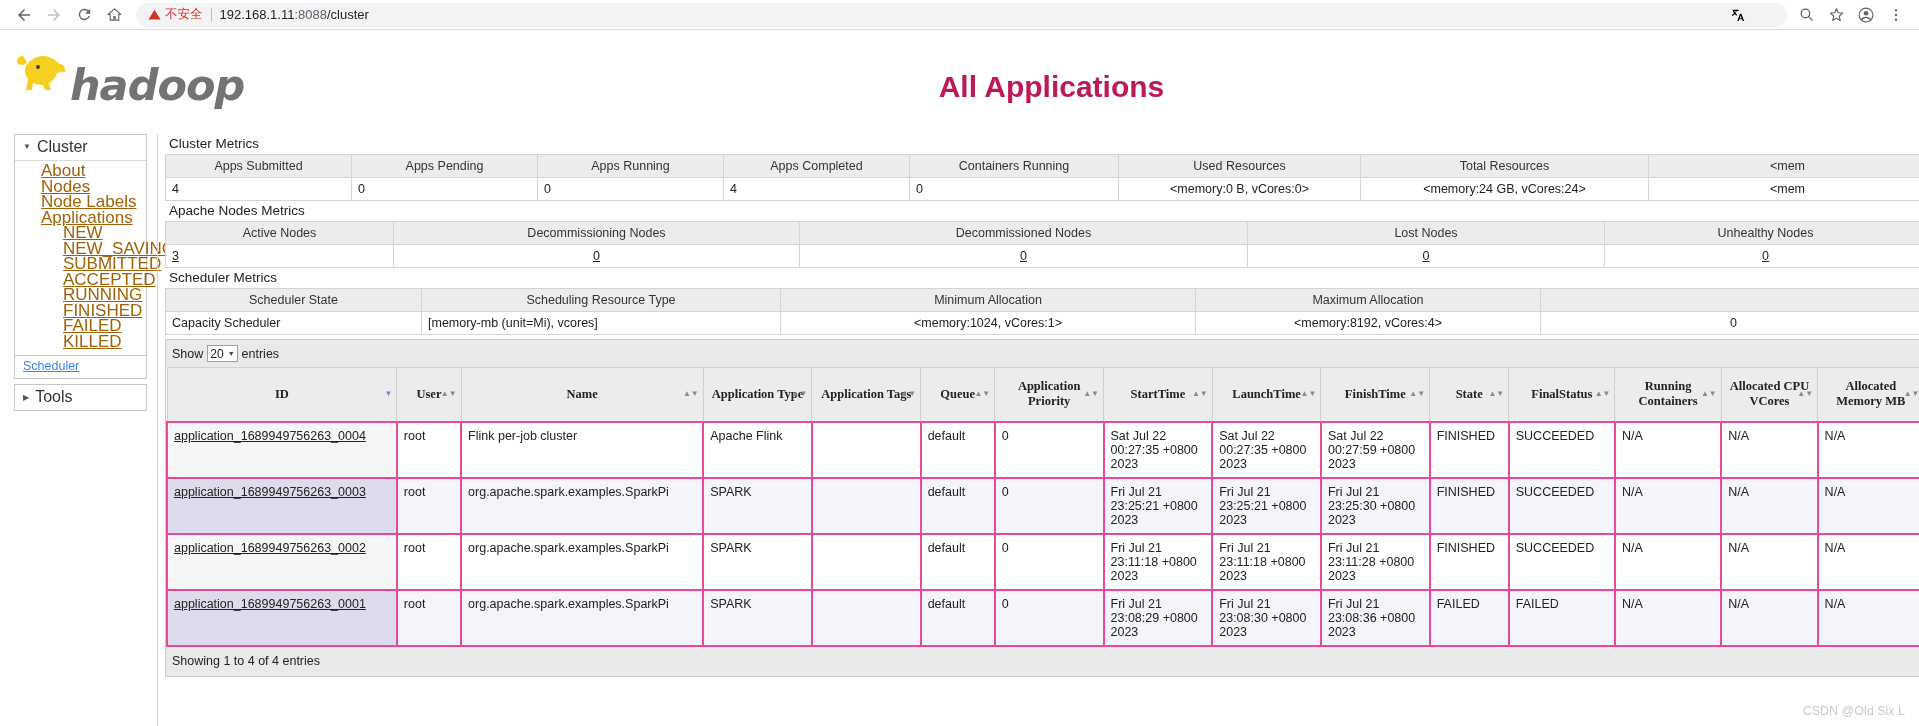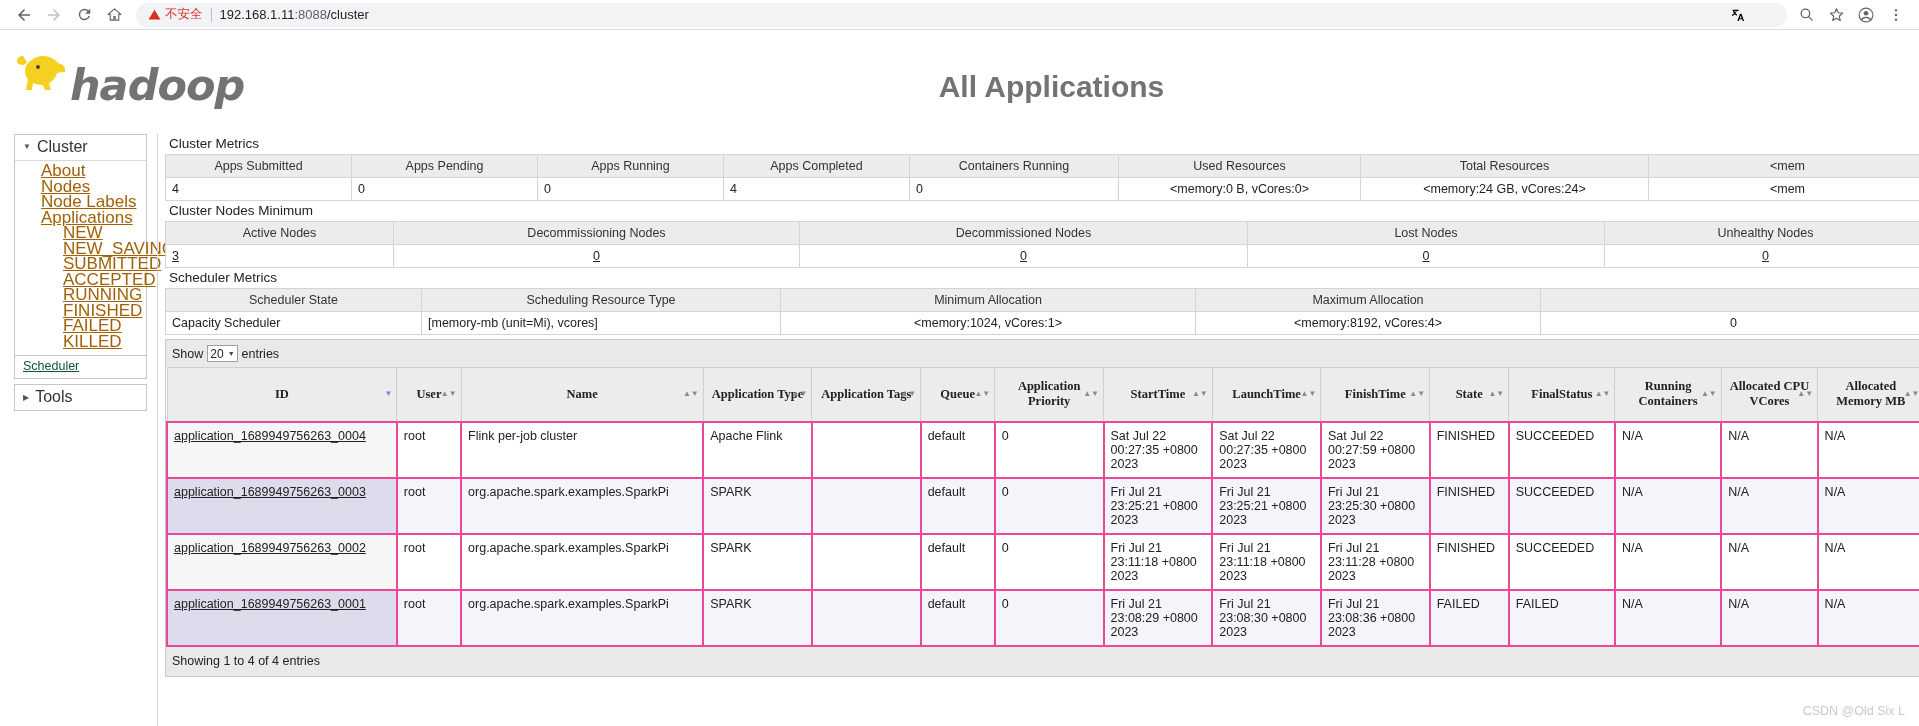--- a/index.html
+++ b/index.html
@@ -89,21 +89,21 @@
     color: #737373;
     letter-spacing: -1px;
   }
 
   .page-title {
     position: absolute;
     left: 4px; right: 0; top: 40px;
     text-align: center;
     font-size: 30px;
     font-weight: bold;
-    color: #737373;
+    color: #be185d;
     padding-left: 180px;
   }
 
   
   .sidebar {
     position: absolute;
     left: 14px; top: 104px;
     width: 133px;
     font-size: 12.5px;
   }
@@ -132,21 +132,21 @@
     text-decoration: underline;
     line-height: 15.5px;
     font-size: 17px;
   }
   .side-sub { padding-left: 22px; }
   .side-box2 {
     border: 1px solid #c6c6c6;
     border-top: none;
     padding: 3px 6px 5px 8px;
   }
-  .side-box2 a { color: #14532d; text-decoration: underline; font-size: 12.5px; text-align: center; }
+  .side-box2 a { color: #3b82f6; text-decoration: underline; font-size: 12.5px; text-align: center; }
   .side-tools {
     margin-top: 5px;
     border: 1px solid #c6c6c6;
     padding: 3px 6px 4px 8px;
     font-size: 16px;
     color: #333;
     display: flex;
     align-items: center;
     gap: 6px;
   }
@@ -441,21 +441,21 @@
           <td class="lft">0</td>
           <td class="lft">4</td>
           <td class="lft">0</td>
           <td class="ctr">&lt;memory:0 B, vCores:0&gt;</td>
           <td class="ctr">&lt;memory:24 GB, vCores:24&gt;</td>
           <td class="ctr">&lt;mem</td>
         </tr>
       </tbody>
     </table>
 
-    <div class="section-label">Cluster Nodes Minimum</div>
+    <div class="section-label">Apache Nodes Metrics</div>
     <table class="metrics">
       <colgroup>
         <col style="width:228px">
           <col style="width:406px">
           <col style="width:448px">
           <col style="width:357px">
           <col style="width:322px">
       </colgroup>
       <thead>
         <tr>

